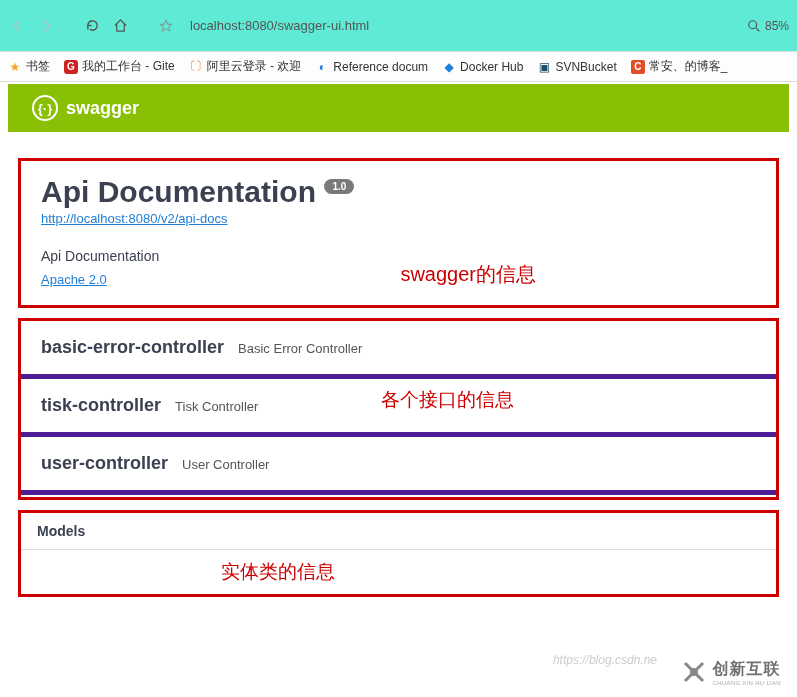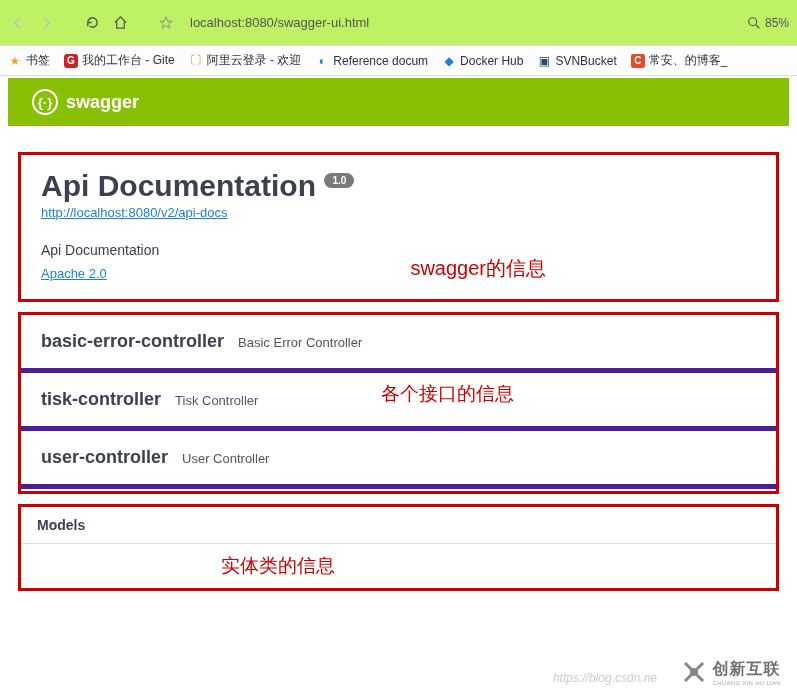--- a/index.html
+++ b/index.html
@@ -7,26 +7,26 @@
       font-family: -apple-system, BlinkMacSystemFont, "Segoe UI", Arial, sans-serif;
       background: #fff;
       width: 797px;
       height: 697px;
       overflow: hidden;
       position: relative;
     }
 
     
     .browser-toolbar {
-      height: 46px;
+      height: 52px;
       display: flex;
       align-items: center;
       padding: 0 8px;
       border-bottom: 1px solid #ddd;
-      background: #bef264;
+      background: #5eead4;
       gap: 8px;
     }
     .tb-btn {
       width: 20px; height: 20px;
       display: inline-flex; align-items: center; justify-content: center;
       color: #555; cursor: pointer;
     }
     .tb-btn.disabled { color: #bbb; }
     .tb-spacer { width: 10px; }
     .url-bar {
@@ -137,21 +137,21 @@
       color: #1e7fd6;
       text-decoration: underline;
       font-size: 13px;
       display: block;
       margin-top: 8px;
     }
     .info-annotation {
       position: absolute;
       color: #cc0000;
       font-size: 20px;
-      right: 230px;
+      right: 240px;
       top: 100px;
       font-family: "Microsoft YaHei", SimSun, sans-serif;
     }
 
     
     .controllers-box {
       border: 3px solid #cc0000;
       margin-top: 10px;
       position: relative;
       padding: 0 0 2px 0;
@@ -204,21 +204,21 @@
       font-size: 19px;
       left: 200px;
       top: 46px;
       font-family: "Microsoft YaHei", SimSun, sans-serif;
     }
 
     
     .watermark-url {
       position: absolute;
       right: 140px;
-      bottom: 12px;
+      bottom: 30px;
       font-size: 12px;
       color: #ccc;
       font-style: italic;
     }
     .cxlogo {
       position: absolute;
       right: 10px;
       bottom: 6px;
       display: flex;
       align-items: center;

